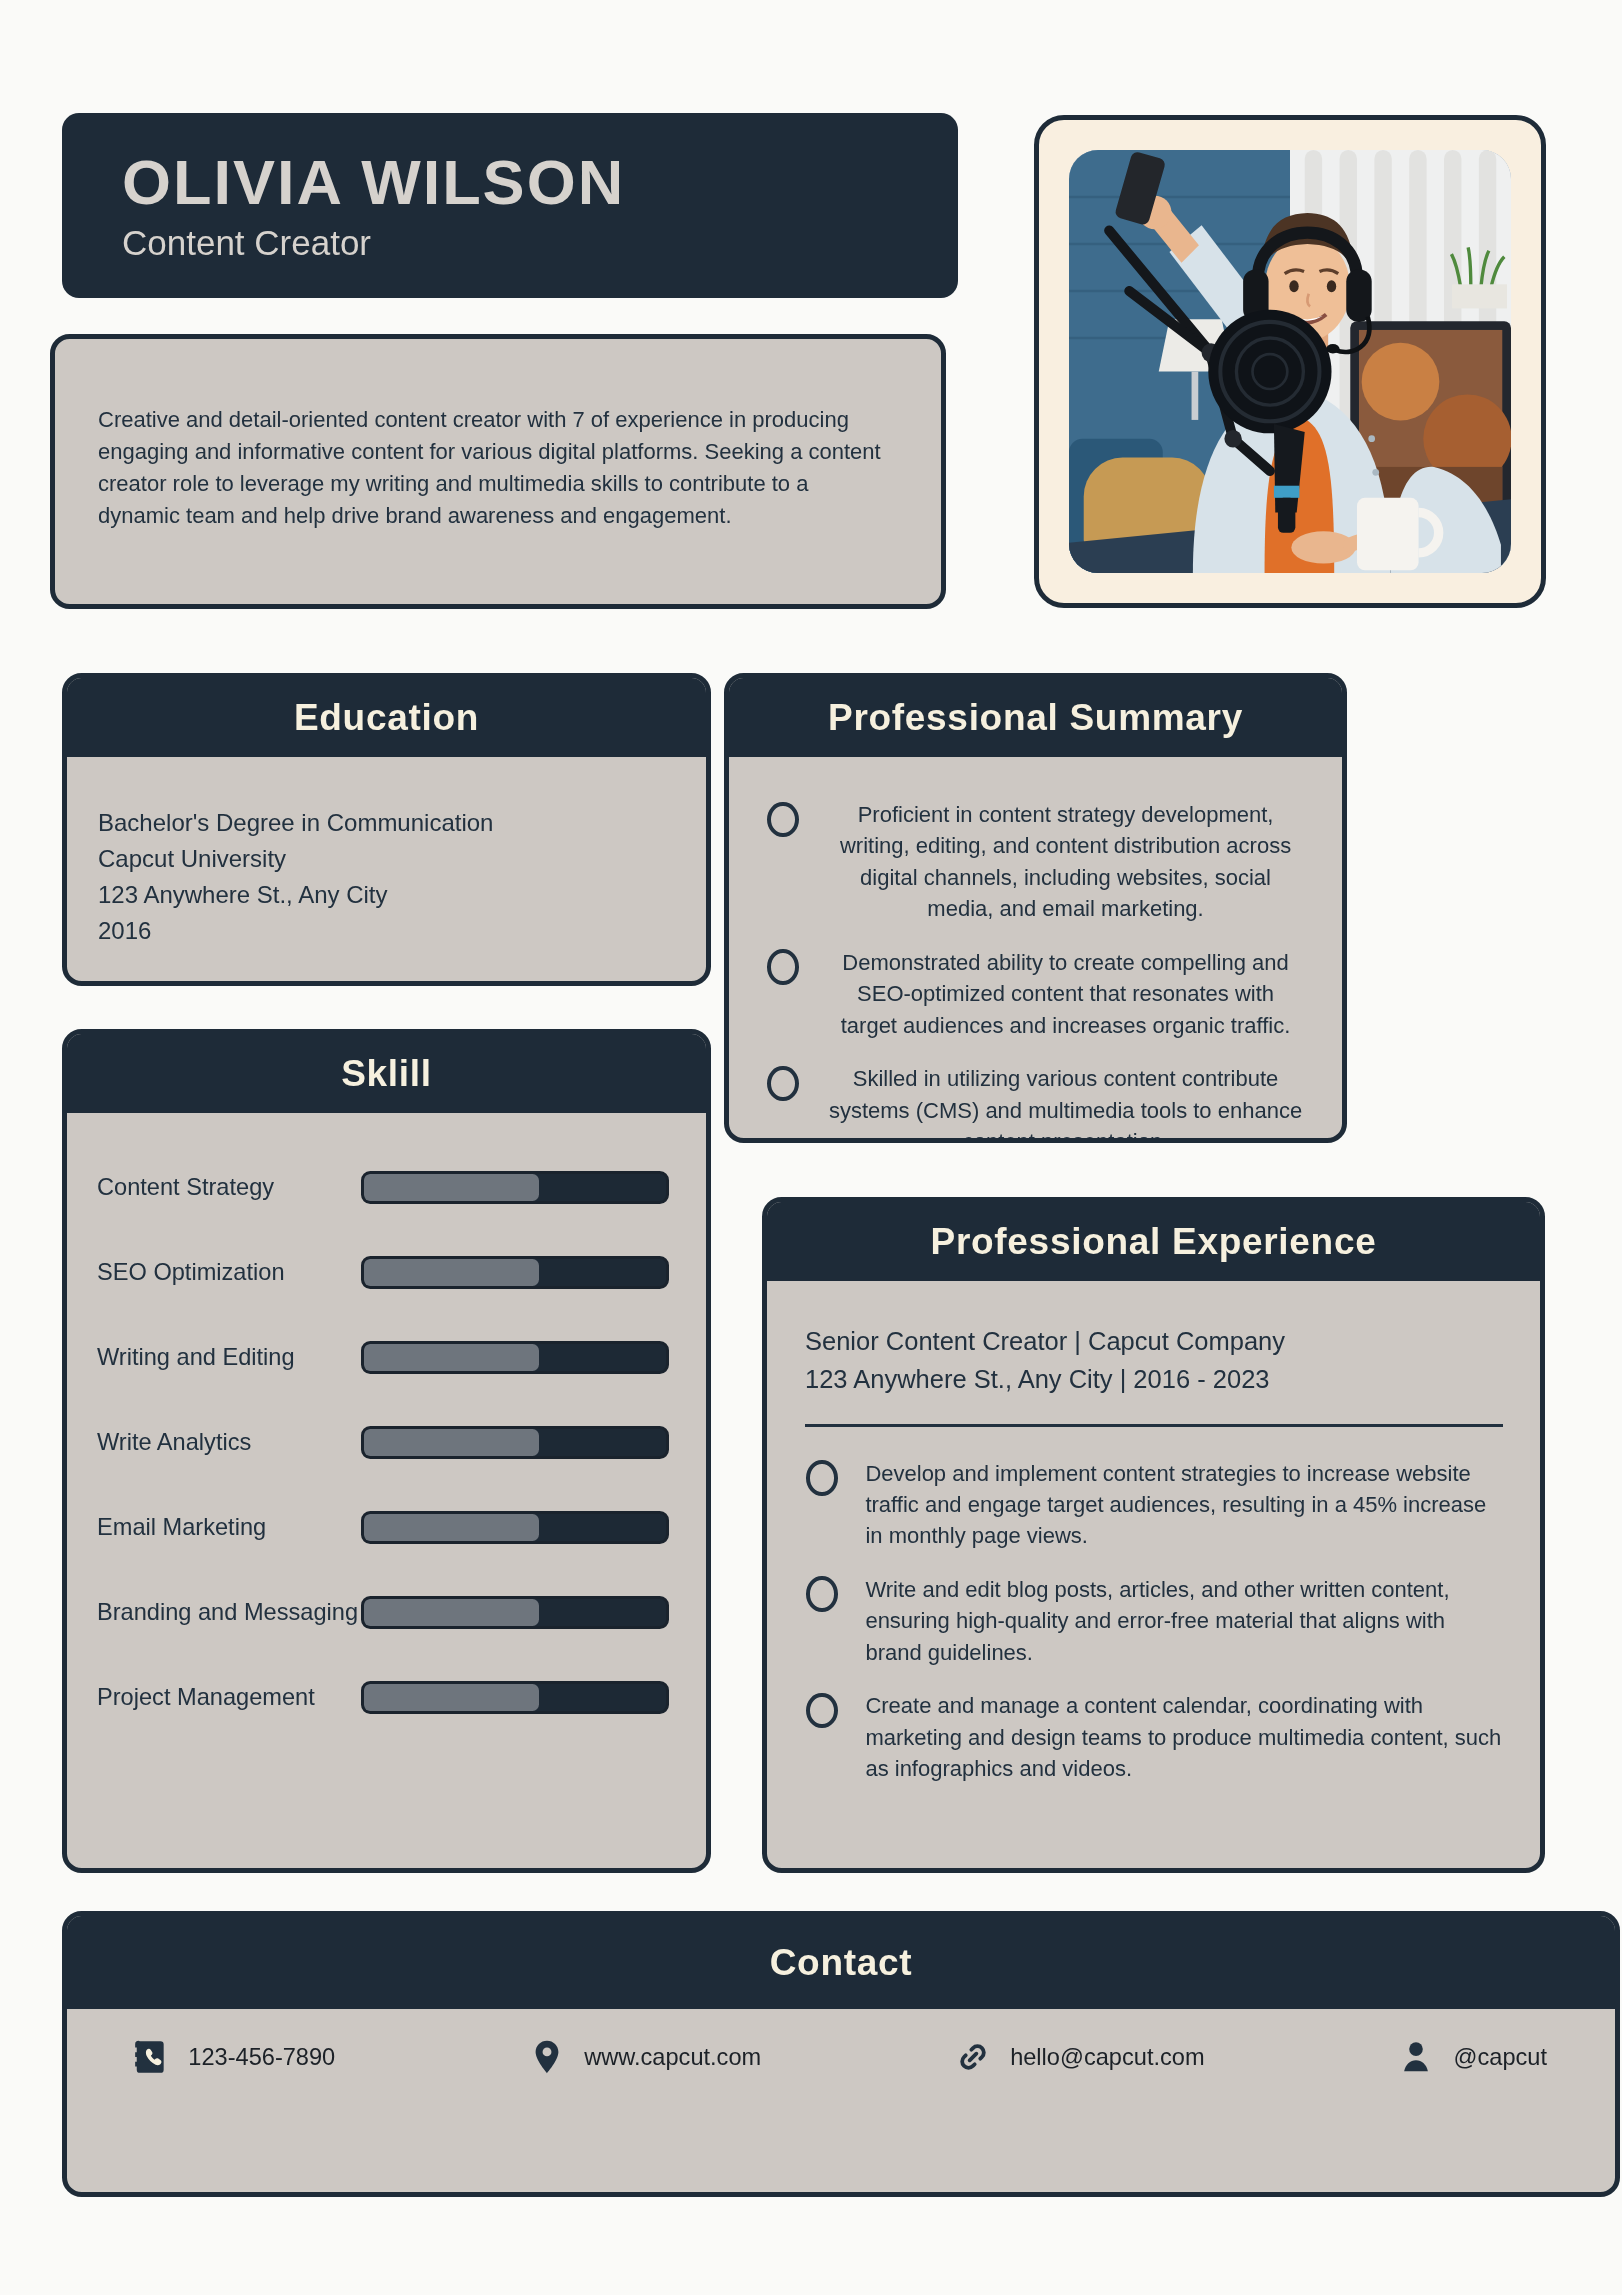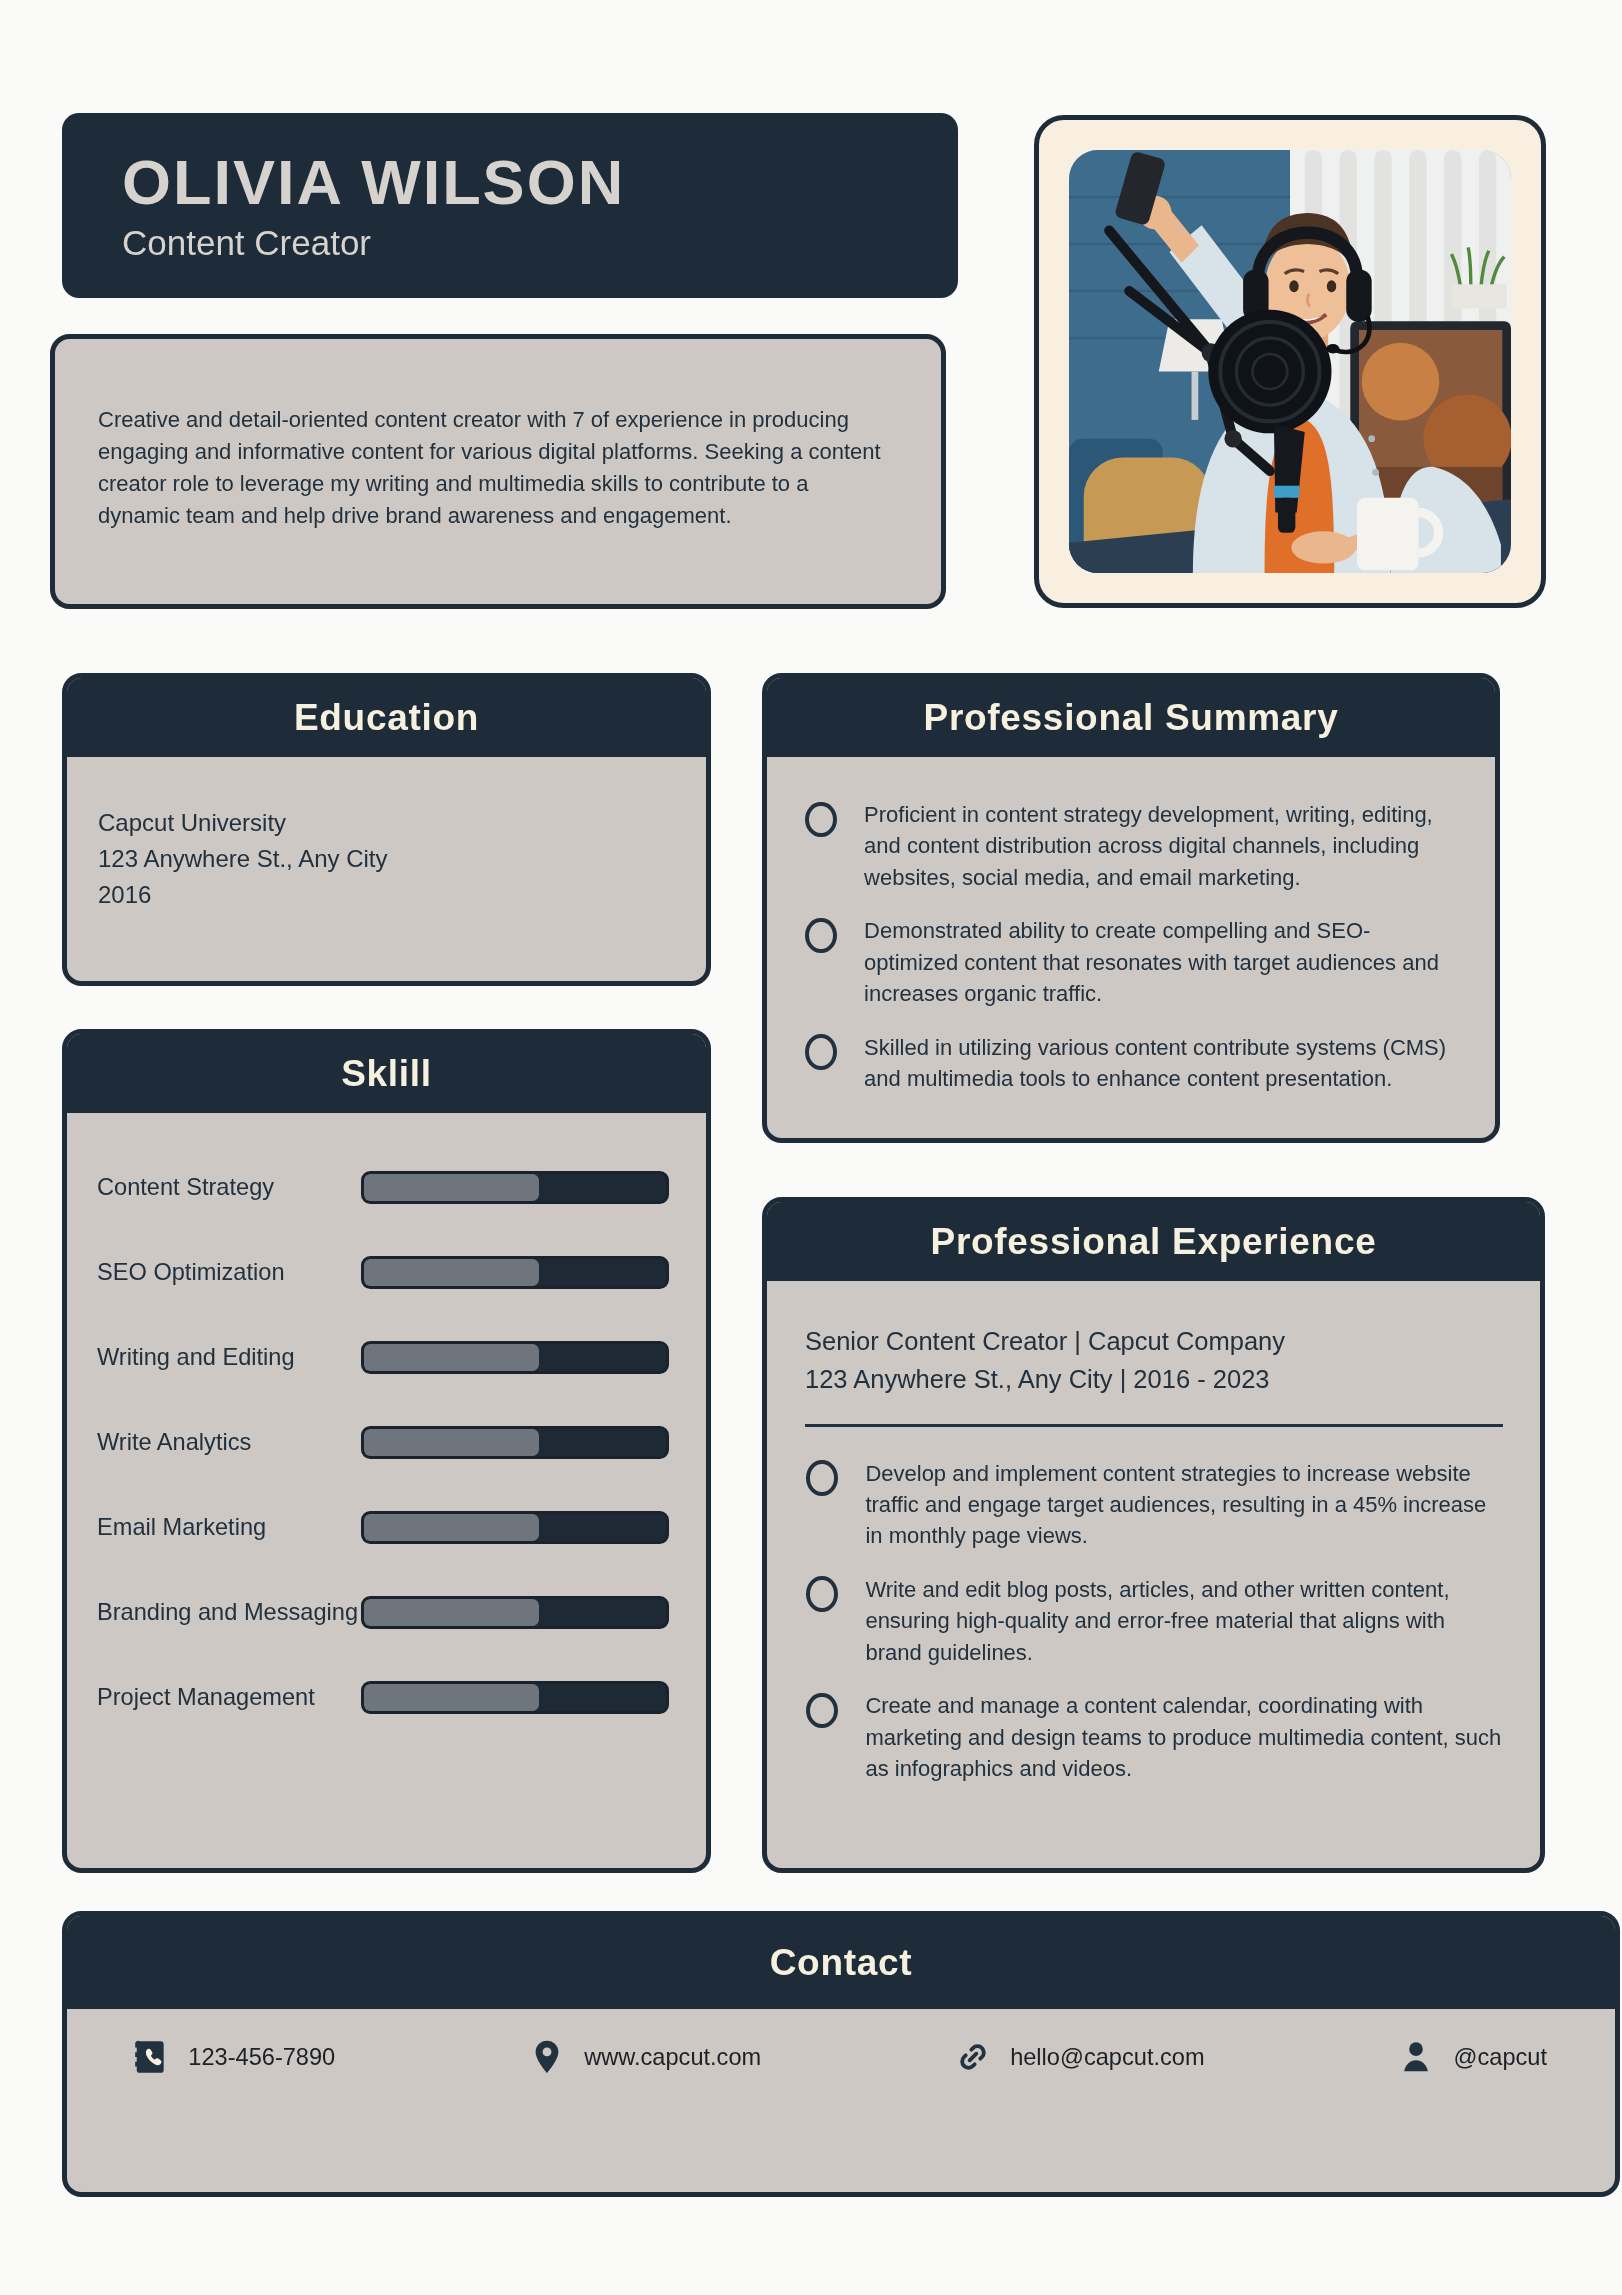--- a/index.html
+++ b/index.html
@@ -63,21 +63,21 @@
   .skills-card{left:62px;top:1029px;width:649px;height:844px;}
   .skills-body{padding:58px 37px 0 30px;display:flex;flex-direction:column;gap:52px;}
   .skill-row{display:flex;align-items:center;justify-content:space-between;}
   .skill-label{font-size:23.6px;}
   .skill-bar{
     width:308px;height:33px;background:#1d2935;
     border:3.3px solid #1a232d;border-radius:9.2px;overflow:hidden;box-sizing:border-box;
   }
   .skill-fill{height:100%;background:#6e757d;border-radius:5.2px 6.5px 6.5px 5.2px;}
 
-  .psummary-card{left:762px;top:673px;width:738px;height:470px;}
+  .psummary-card{left:724px;top:673px;width:623px;height:470px;text-align:center;}
   .bullets{list-style:none;margin:0;padding:42px 37px 0 38px;display:flex;flex-direction:column;gap:22px;}
   .bullet{display:flex;gap:27.5px;align-items:flex-start;}
   .ring{
     flex:0 0 auto;width:23.6px;height:27.5px;margin-top:2.6px;
     border:4.6px solid #22313f;border-radius:50%;
   }
   .btext{margin:0;font-size:22px;line-height:1.43;}
 
   .experience-card{left:762px;top:1197px;width:783px;height:676px;}
   .exp-body{padding:41px 37px 0 38px;}
@@ -212,20 +212,21 @@
 
 <section class="abs panel summary-card">
   <p>Creative and detail-oriented content creator with 7 of experience in producing engaging and informative content for various digital platforms. Seeking a content creator role to leverage my writing and multimedia skills to contribute to a dynamic team and help drive brand awareness and engagement.</p>
 </section>
 
 <section class="abs panel section-card education-card">
   <div class="section-header">
     <h2>Education</h2>
   </div>
   <div class="edu-body" id="education-lines">
+      <p class="edu-line">Bachelor's Degree in Communication</p>
       <p class="edu-line">Capcut University</p>
       <p class="edu-line">123 Anywhere St., Any City</p>
       <p class="edu-line">2016</p>
     </div>
 </section>
 
 <section class="abs panel section-card skills-card">
   <div class="section-header">
     <h2>Sklill</h2>
   </div>

